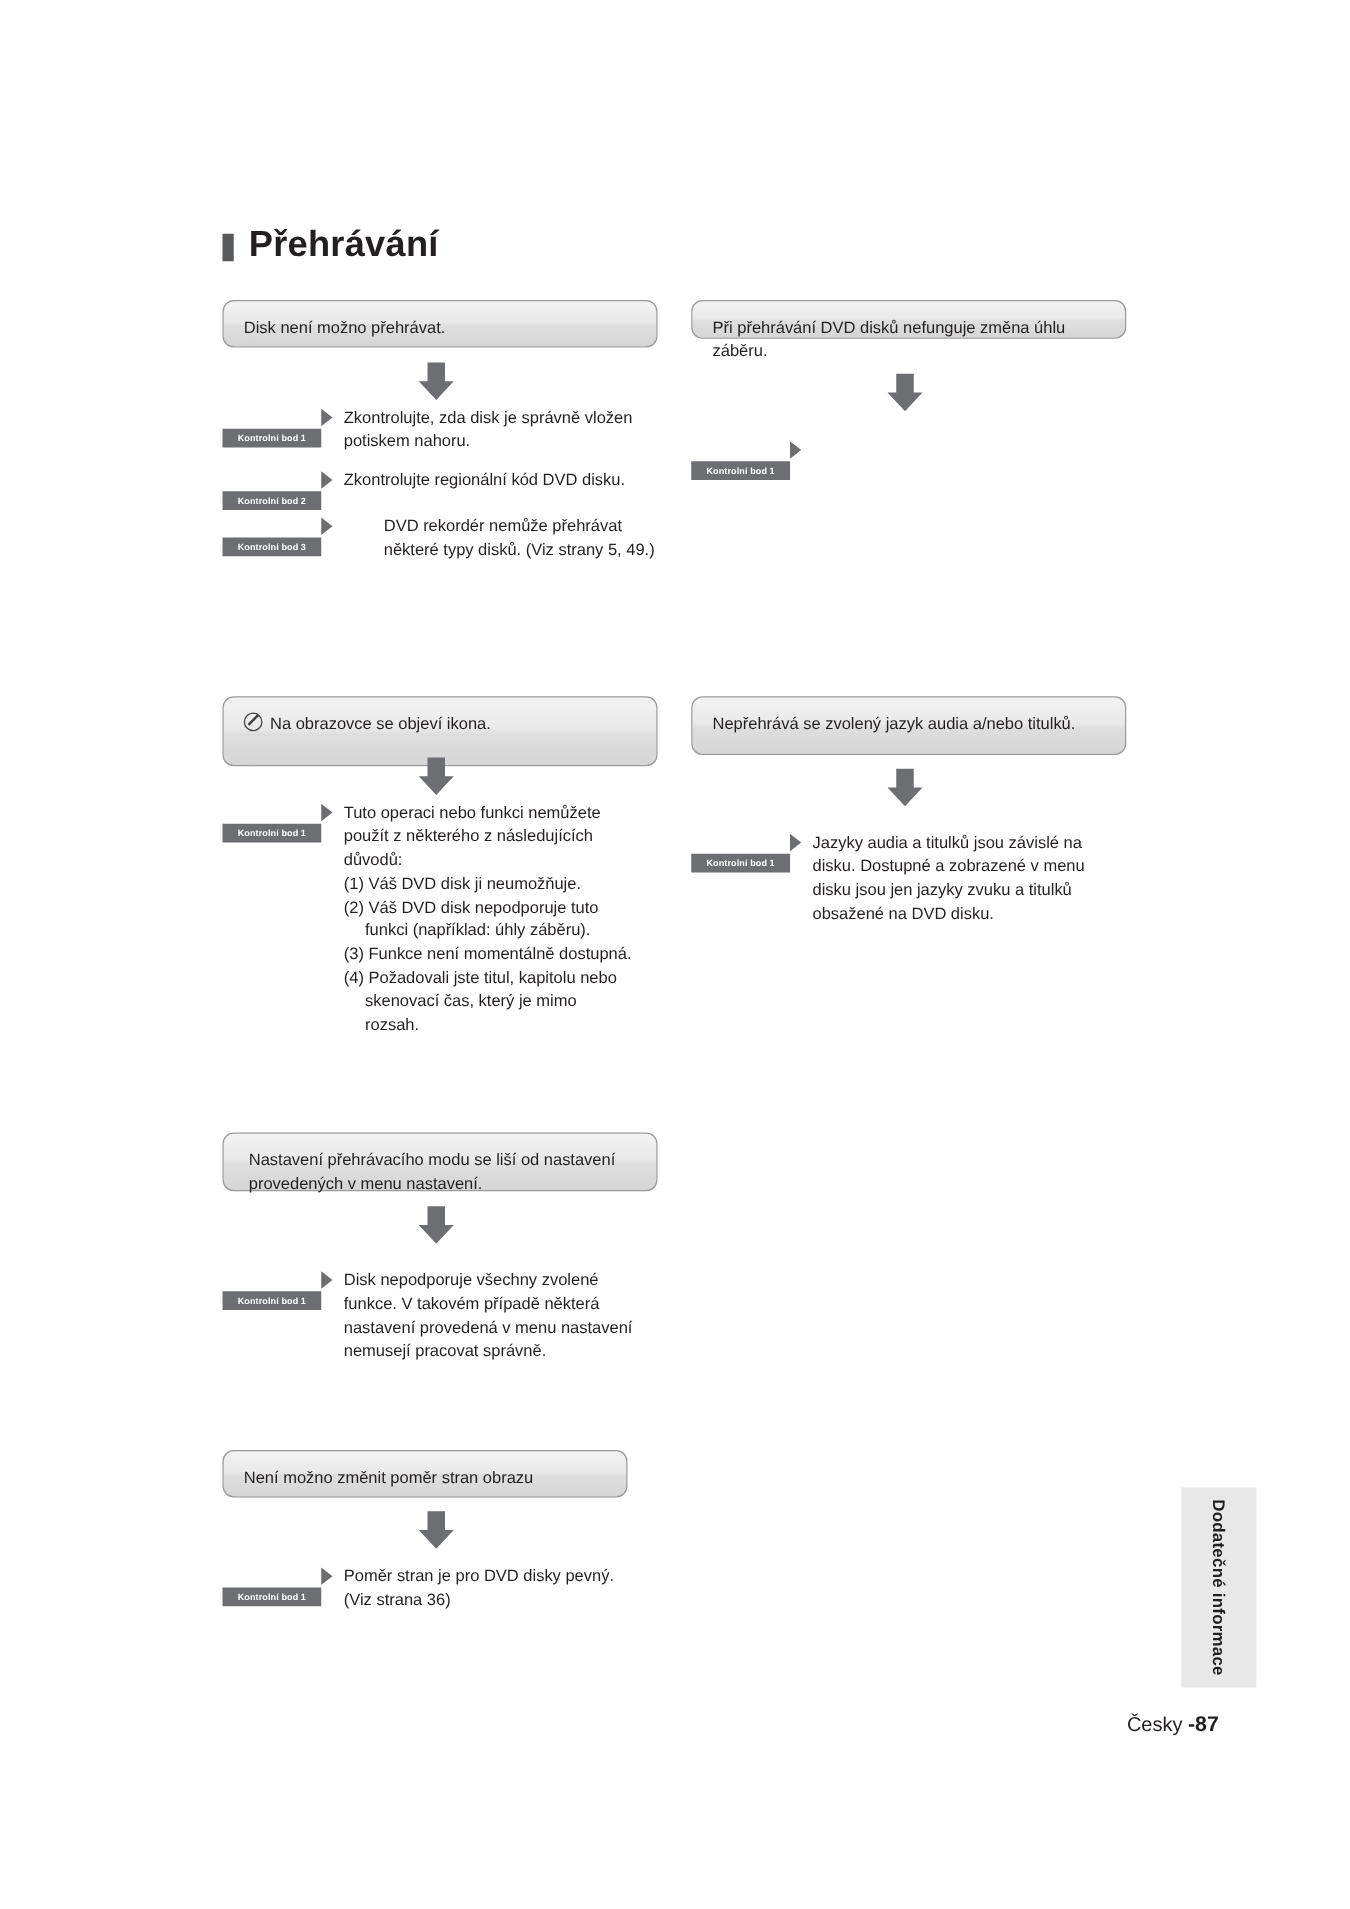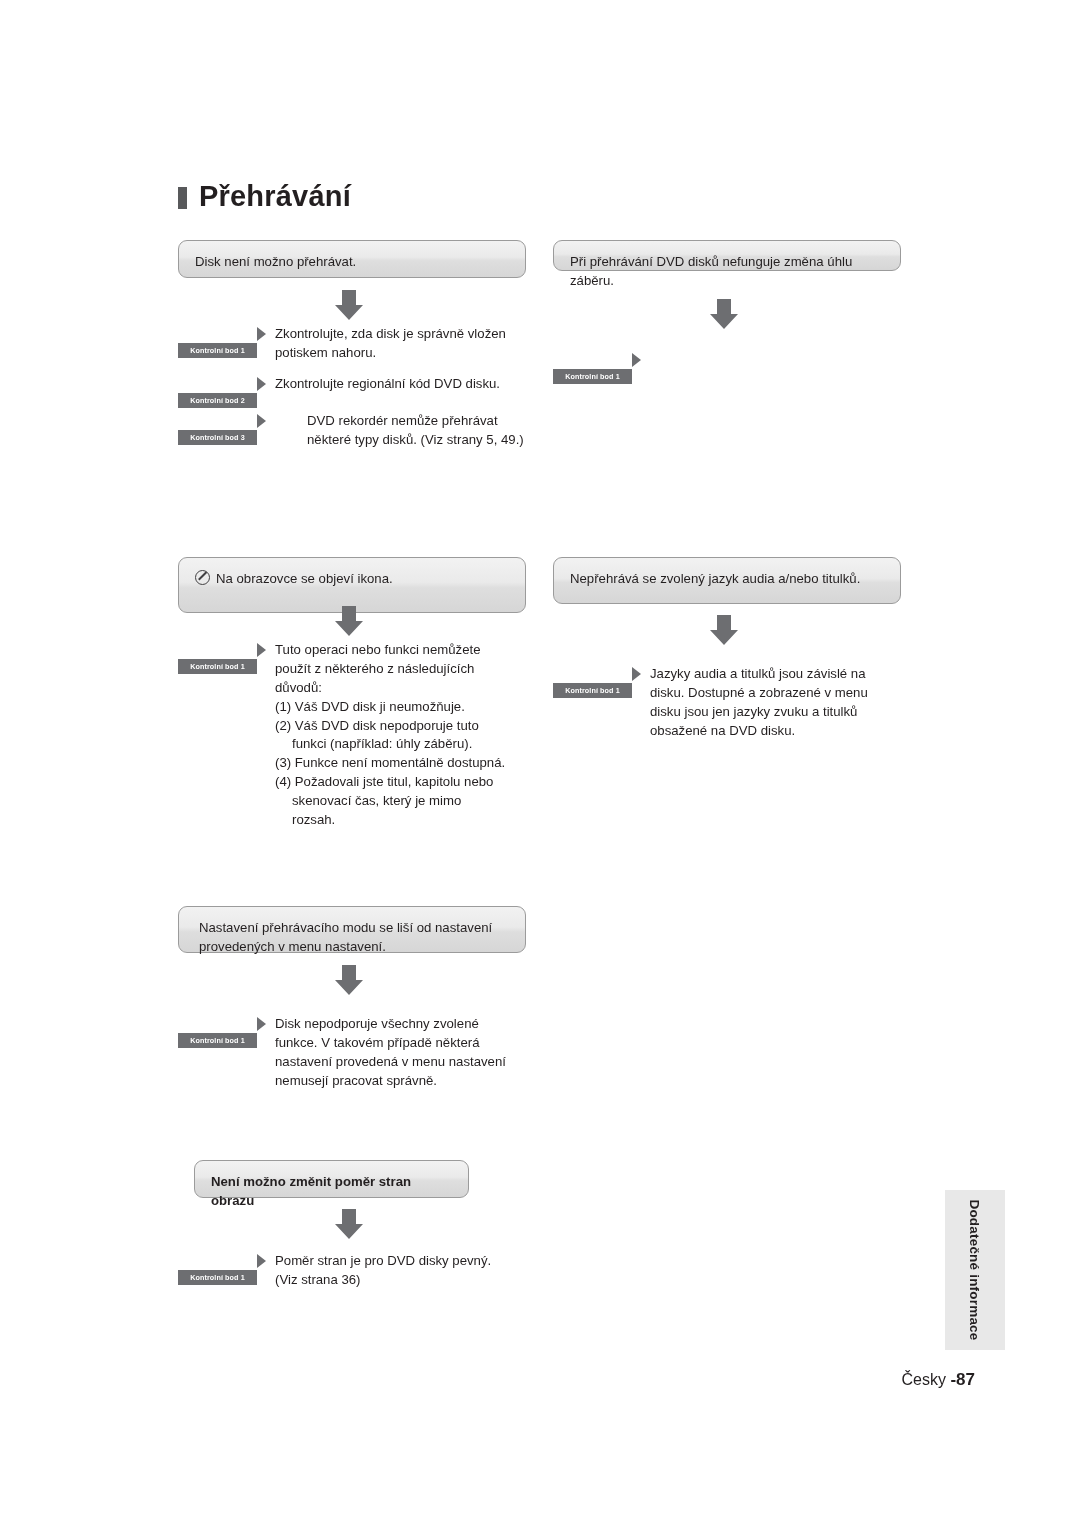--- a/index.html
+++ b/index.html
@@ -319,21 +319,21 @@
       <div class="tag-arrow"></div>
     </div>
     <div class="cp-text">
       <span class="ind">Disk nepodporuje všechny zvolené</span>
       <span class="ind">funkce. V takovém případě některá</span>
       <span class="ind">nastavení provedená v menu nastavení</span>
       <span class="ind">nemusejí pracovat správně.</span>
     </div>
   </div>
 
-  <div class="prob-box" style="left:194px; top:1160px; width:275px; height:38px;font-weight:bold;">
+  <div class="prob-box" style="left:178px; top:1160px; width:324px; height:38px;">
     <span>Není možno změnit poměr stran obrazu</span>
   </div>
 
   <svg class="arrow" style="left:332px; top:1207px;" viewBox="0 0 34 34">
     <path d="M10 2 L24 2 L24 17 L31 17 L17 32 L3 17 L10 17 Z" fill="#6d6e71"></path>
   </svg>
 
   <div class="cp-row" style="left:178px; top:1252px; width:350px;">
     <div class="cp-tag">
       <div class="tag-body">

